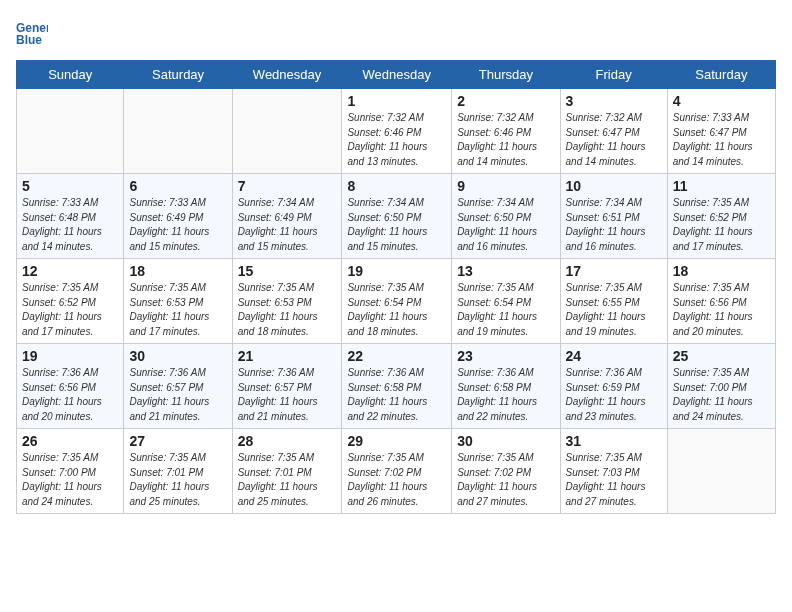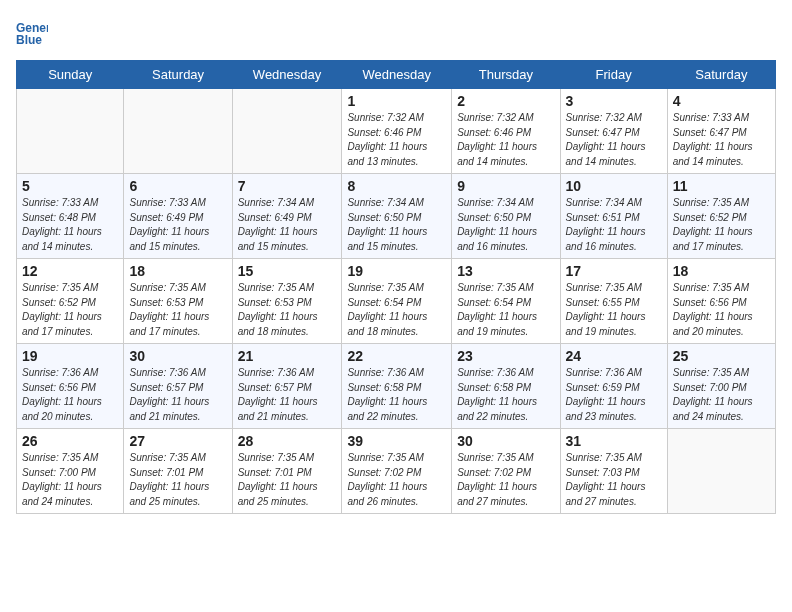--- a/index.html
+++ b/index.html
@@ -315,21 +315,21 @@
 and 25 minutes.</div>
         </td>
         <td>
           <span class="day-num">28</span>
           <div class="day-info" style="white-space: pre-line;">Sunrise: 7:35 AM
 Sunset: 7:01 PM
 Daylight: 11 hours
 and 25 minutes.</div>
         </td>
         <td>
-          <span class="day-num">39</span>
+          <span class="day-num">29</span>
           <div class="day-info" style="white-space: pre-line;">Sunrise: 7:35 AM
 Sunset: 7:02 PM
 Daylight: 11 hours
 and 26 minutes.</div>
         </td>
         <td>
           <span class="day-num">30</span>
           <div class="day-info" style="white-space: pre-line;">Sunrise: 7:35 AM
 Sunset: 7:02 PM
 Daylight: 11 hours

